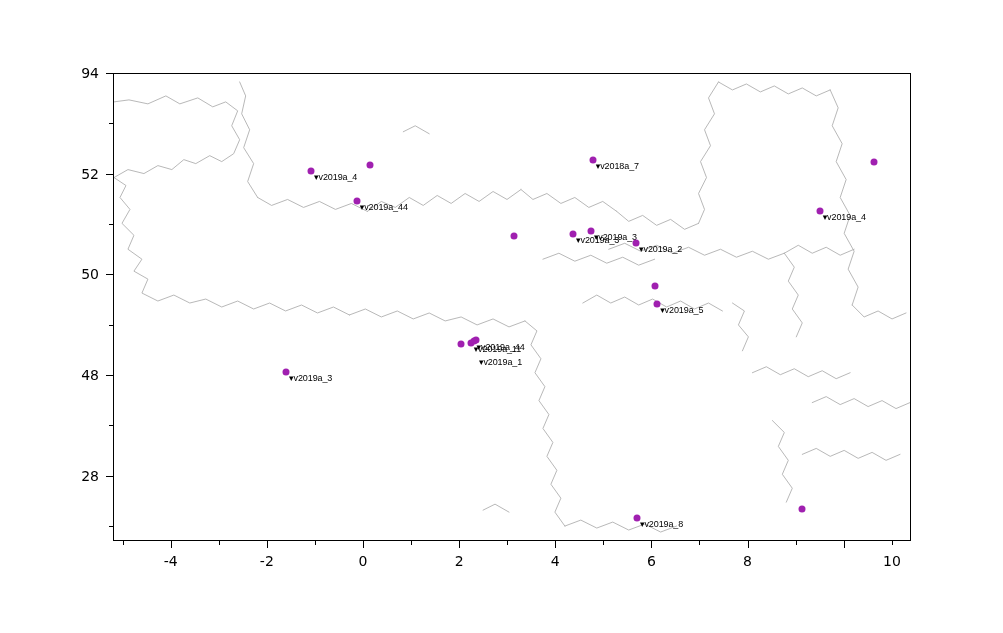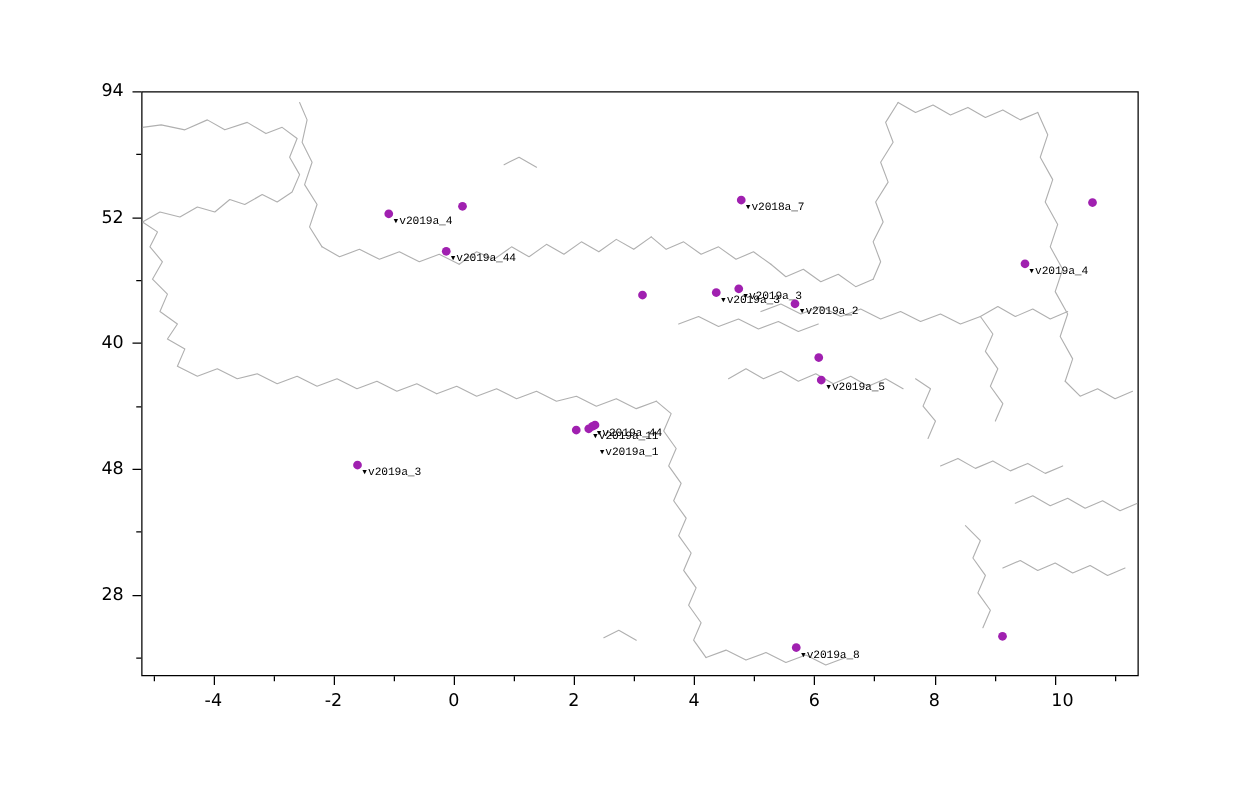--- a/index.html
+++ b/index.html
@@ -64,21 +64,21 @@
   .marker {
     position: absolute;
     width: 7px;
     height: 7px;
     border-radius: 50%;
     background: #a020b0;
     transform: translate(-50%, -50%);
   }
   .pt-label {
     position: absolute;
-    font-family: Liberation Mono, monospace;
+    font-family: Liberation Sans, sans-serif;
     font-size: 9px;
     color: #000000;
     white-space: nowrap;
     transform: translate(0, -50%);
     letter-spacing: -0.1px;
   }
   
   .tick-x, .tick-y {
     position: absolute;
     background: #000000;
@@ -204,36 +204,36 @@
       <div class="ticklabel-x" style="left: 362.976px; top: 553px;">0</div>
       <div class="tick-x" style="left: 459.12px; top: 541px; height: 7px;"></div>
       <div class="ticklabel-x" style="left: 459.12px; top: 553px;">2</div>
       <div class="tick-x" style="left: 555.265px; top: 541px; height: 7px;"></div>
       <div class="ticklabel-x" style="left: 555.265px; top: 553px;">4</div>
       <div class="tick-x" style="left: 651.41px; top: 541px; height: 7px;"></div>
       <div class="ticklabel-x" style="left: 651.41px; top: 553px;">6</div>
       <div class="tick-x" style="left: 747.554px; top: 541px; height: 7px;"></div>
       <div class="ticklabel-x" style="left: 747.554px; top: 553px;">8</div>
       <div class="tick-x" style="left: 843.699px; top: 541px; height: 7px;"></div>
-      <div class="ticklabel-x" style="left: 850px; top: 553px; text-align: right;">10</div>
+      <div class="ticklabel-x" style="left: 892px; top: 553px; text-align: right;">10</div>
       <div class="tick-x" style="left: 122.614px; top: 541px; height: 4px;"></div>
       <div class="tick-x" style="left: 218.759px; top: 541px; height: 4px;"></div>
       <div class="tick-x" style="left: 314.904px; top: 541px; height: 4px;"></div>
       <div class="tick-x" style="left: 411.048px; top: 541px; height: 4px;"></div>
       <div class="tick-x" style="left: 507.193px; top: 541px; height: 4px;"></div>
       <div class="tick-x" style="left: 603.337px; top: 541px; height: 4px;"></div>
       <div class="tick-x" style="left: 699.482px; top: 541px; height: 4px;"></div>
       <div class="tick-x" style="left: 795.627px; top: 541px; height: 4px;"></div>
       <div class="tick-x" style="left: 891.771px; top: 541px; height: 4px;"></div>
       <div class="tick-y" style="left: 106px; top: 475.581px; width: 7px;"></div>
       <div class="ticklabel-y" style="left: 61px; top: 475.581px; width: 38px;">28</div>
       <div class="tick-y" style="left: 106px; top: 374.935px; width: 7px;"></div>
       <div class="ticklabel-y" style="left: 61px; top: 374.935px; width: 38px;">48</div>
       <div class="tick-y" style="left: 106px; top: 274.29px; width: 7px;"></div>
-      <div class="ticklabel-y" style="left: 61px; top: 274.29px; width: 38px;">40</div>
+      <div class="ticklabel-y" style="left: 61px; top: 274.29px; width: 38px;">50</div>
       <div class="tick-y" style="left: 106px; top: 173.645px; width: 7px;"></div>
       <div class="ticklabel-y" style="left: 61px; top: 173.645px; width: 38px;">52</div>
       <div class="tick-y" style="left: 106px; top: 73px; width: 7px;"></div>
       <div class="ticklabel-y" style="left: 61px; top: 73px; width: 38px;">94</div>
       <div class="tick-y" style="left: 109px; top: 525.903px; width: 4px;"></div>
       <div class="tick-y" style="left: 109px; top: 425.258px; width: 4px;"></div>
       <div class="tick-y" style="left: 109px; top: 324.613px; width: 4px;"></div>
       <div class="tick-y" style="left: 109px; top: 223.968px; width: 4px;"></div>
       <div class="tick-y" style="left: 109px; top: 123.323px; width: 4px;"></div>
     </div>

